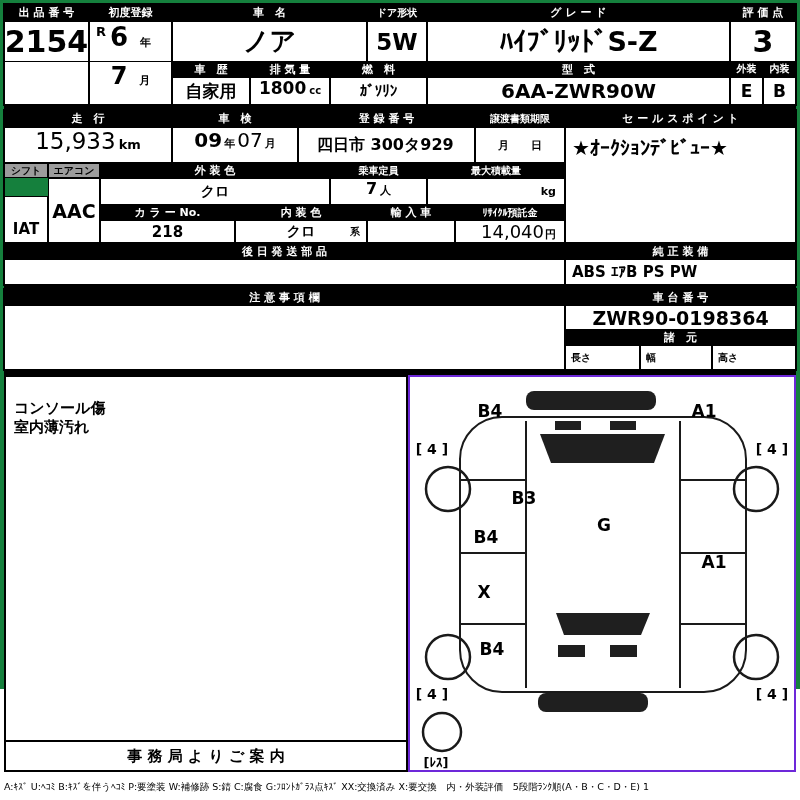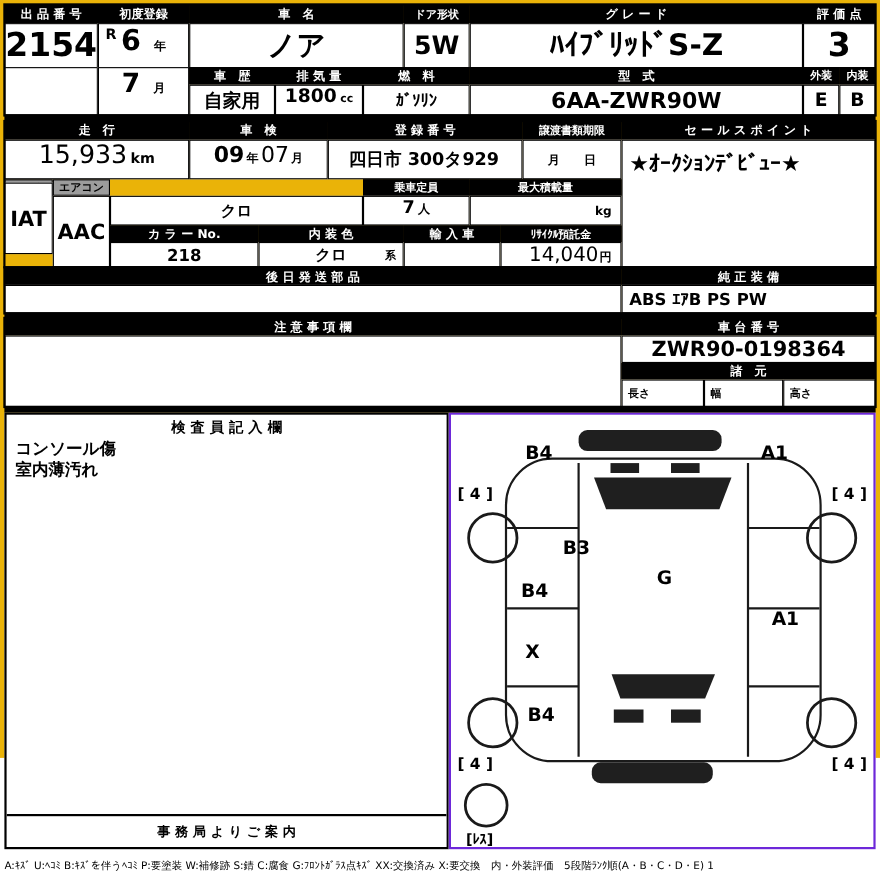--- a/index.html
+++ b/index.html
@@ -1,18 +1,18 @@
 <!DOCTYPE html>
 <html><head>
 <meta charset="utf-8">
 <style>
   *{margin:0;padding:0;box-sizing:border-box}
   html,body{width:800px;height:800px}
   body{background:#fff;font-family:"DejaVu Sans","Liberation Sans",sans-serif;color:#000}
-  #sheet{position:relative;width:800px;height:689px;background:#eab308}
+  #sheet{position:relative;width:800px;height:689px;background:#15803d}
   .c{position:absolute;background:#fff;border:1px solid #000;display:flex;align-items:center;justify-content:center;overflow:hidden;white-space:nowrap}
   .h{background:#000;color:#fff;font-size:11px;font-weight:bold}
   .hg{background:#9c9c9c;color:#000}
   .v{font-weight:bold}
   .base{align-items:baseline}
   .u{font-size:11px;font-weight:bold;margin-left:3px}
   .db{position:absolute;background:#000}
   .ov{position:absolute;border:2px solid #000;pointer-events:none;background:transparent}
   .blk{display:block}
   svg text{font-family:"DejaVu Sans","Liberation Sans",sans-serif}
@@ -87,23 +87,24 @@
   <div class="c v" style="left:298px;top:127px;width:177px;height:36px;font-size:16px;justify-content:flex-start;padding-left:18px">四日市 300タ929</div>
 
   <div class="c h" style="left:475px;top:110px;width:90px;height:17px;font-size:10px">譲渡書類期限</div>
   <div class="c v" style="left:475px;top:127px;width:90px;height:36px;font-size:11px">月　　日</div>
 
   <div class="c h" style="left:565px;top:110px;width:231px;height:17px">セ ー ル ス ポ イ ン ト</div>
   <div class="c v" style="left:565px;top:127px;width:231px;height:116px;font-size:20px;align-items:flex-start;justify-content:flex-start;padding:8px 6px">★ｵｰｸｼｮﾝﾃﾞﾋﾞｭｰ★</div>
 
   <div class="c h hg" style="left:4px;top:163px;width:44px;height:15px;font-size:10px">シフト</div>
   <div class="c h hg" style="left:48px;top:163px;width:52px;height:15px;font-size:10px">エアコン</div>
-  <div class="c v" style="left:4px;top:166px;width:44px;height:65px;font-size:19px">IAT</div>
+  <div class="c v" style="left:4px;top:196px;width:44px;height:65px;font-size:15px">IAT</div>
   <div class="c v" style="left:48px;top:178px;width:52px;height:65px;font-size:19px">AAC</div>
 
+  <div class="c h" style="left:100px;top:163px;width:230px;height:15px">外 装 色</div>
   <div class="c v" style="left:100px;top:178px;width:230px;height:27px;font-size:14px">クロ</div>
 
   <div class="c h" style="left:330px;top:163px;width:97px;height:15px;font-size:10px">乗車定員</div>
   <div class="c v base" style="left:330px;top:178px;width:97px;height:27px">
     <span style="font-size:16px;font-weight:bold">7</span>
     <span class="u">人</span>
   </div>
 
   <div class="c h" style="left:427px;top:163px;width:138px;height:15px;font-size:10px">最大積載量</div>
   <div class="c v" style="left:427px;top:178px;width:138px;height:27px;font-size:11px;justify-content:flex-end;padding-right:8px">kg</div>
@@ -137,24 +138,23 @@
 
   <div class="c h" style="left:565px;top:289px;width:231px;height:16px">車 台 番 号</div>
   <div class="c v" style="left:565px;top:305px;width:231px;height:25px;font-size:19px">ZWR90-0198364</div>
 
   <div class="c h" style="left:565px;top:330px;width:231px;height:15px">諸　元</div>
   <div class="c" style="left:565px;top:345px;width:75px;height:25px;justify-content:flex-start;padding-left:5px;font-size:10px;font-weight:bold">長さ</div>
   <div class="c" style="left:640px;top:345px;width:72px;height:25px;justify-content:flex-start;padding-left:5px;font-size:10px;font-weight:bold">幅</div>
   <div class="c" style="left:712px;top:345px;width:84px;height:25px;justify-content:flex-start;padding-left:5px;font-size:10px;font-weight:bold">高さ</div>
 
   <div class="c blk" style="left:4px;top:375px;width:404px;height:397px;border-width:2px;display:block">
-    <div style="position:absolute;top:3px;left:0;width:100%;text-align:center;font-size:13px;font-weight:bold">検 査 員 記 入 欄</div>
     <div style="position:absolute;left:8px;top:22px;font-size:15px;font-weight:bold">コンソール傷</div>
     <div style="position:absolute;left:8px;top:41px;font-size:15px;font-weight:bold">室内薄汚れ</div>
-    <div style="position:absolute;left:0;bottom:0;width:100%;height:30px;border-top:2px solid #000;display:flex;align-items:center;justify-content:center;font-size:12px;font-weight:bold">事 務 局 よ り ご 案 内</div>
+    <div style="position:absolute;left:0;bottom:0;width:100%;height:30px;border-top:2px solid #000;display:flex;align-items:center;justify-content:center;font-size:15px;font-weight:bold">事 務 局 よ り ご 案 内</div>
   </div>
 
   <div style="position:absolute;left:408px;top:375px;width:388px;height:397px;border:2px solid #6d28d9;background:#fff">
     <svg width="384" height="393" viewBox="0 0 384 393">
       <g fill="none" stroke="#1a1a1a" stroke-width="2">
         <rect x="50" y="40" width="286" height="275" rx="42"></rect>
         <line x1="116" y1="44" x2="116" y2="311"></line>
         <line x1="270" y1="44" x2="270" y2="311"></line>
         <line x1="51" y1="103" x2="116" y2="103"></line>
         <line x1="51" y1="176" x2="116" y2="176"></line>

